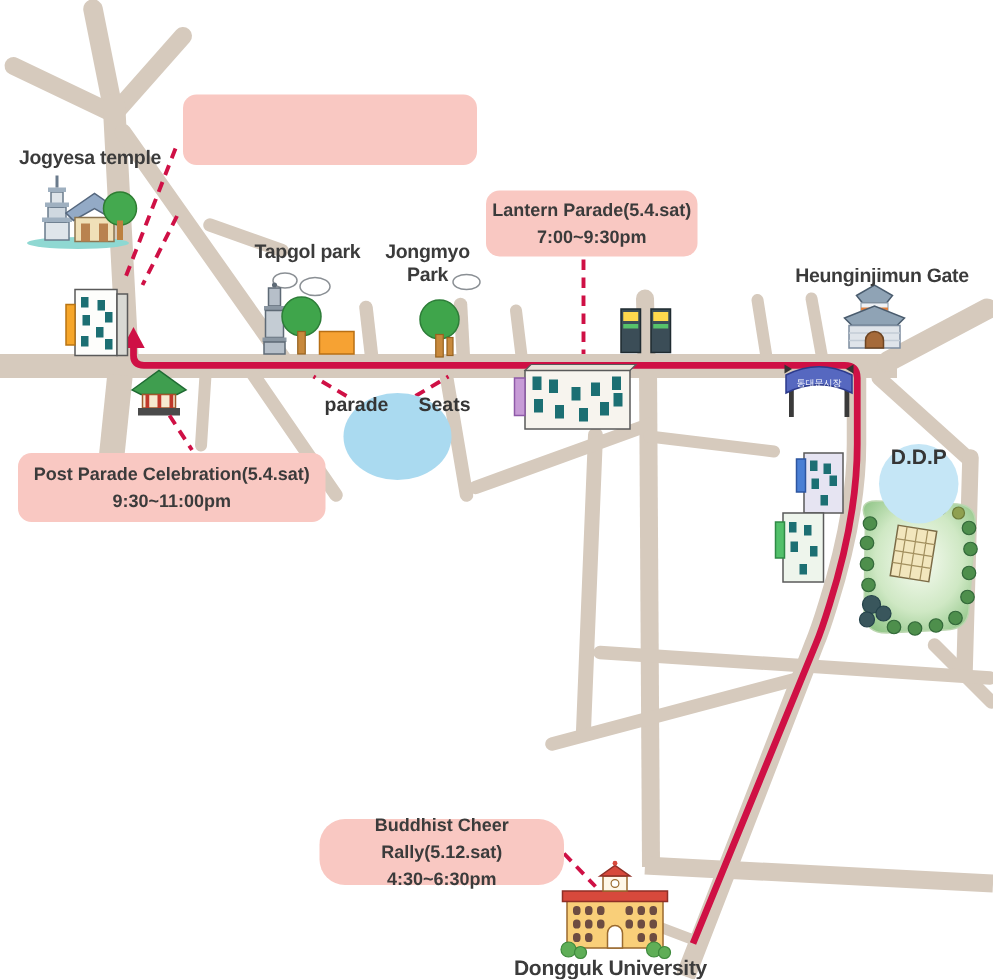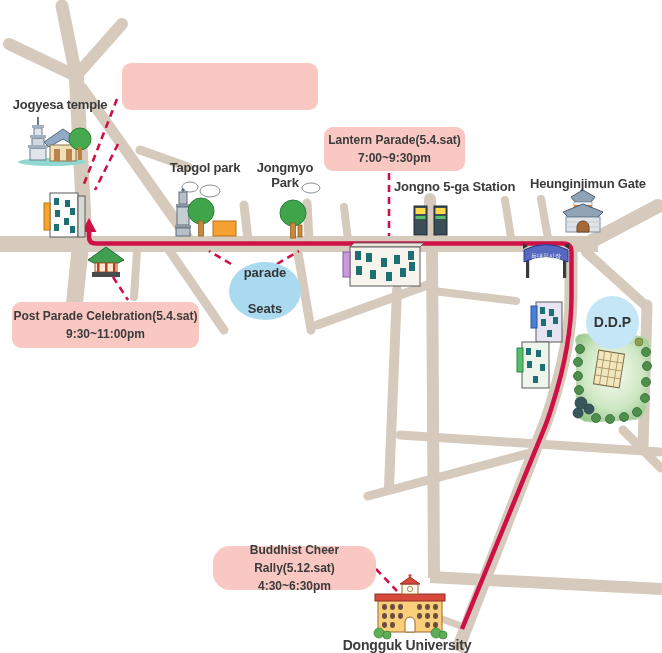--- a/index.html
+++ b/index.html
@@ -10,21 +10,21 @@
   #gfx{position:absolute;left:0;top:0;}
   .roads{stroke:var(--road,#d6cabd);fill:none;}
   .route{stroke:var(--route,#cf1045);fill:none;}
   .route-fill{fill:var(--route,#cf1045);}
   .dash{stroke:var(--route,#cf1045);stroke-width:2.6;fill:none;stroke-dasharray:7 5;}
   .label{position:absolute;font-size:13px;font-weight:700;letter-spacing:-.2px;
          color:var(--text,#3b3b3b);text-align:center;line-height:1.15;white-space:nowrap;}
   .callout{position:absolute;background:var(--callout_bg,#f9c8c2);border-radius:9px;
            display:flex;flex-direction:column;justify-content:center;text-align:center;
            font-size:12px;font-weight:700;line-height:1.5;color:var(--text,#3b3b3b);}
-  .badge{position:absolute;border-radius:50%;display:flex;flex-direction:column;
+  .badge{position:absolute;border-radius:50%;display:flex;flex-direction:row;
          justify-content:center;text-align:center;font-weight:700;line-height:1.2;
          color:#353535;gap:20px;}
   #seats-badge{left:229px;top:262px;width:72px;height:58px;background:var(--seats_bg,#aadaf0);font-size:13px;}
   #ddp-badge{left:586px;top:296px;width:53px;height:53px;background:var(--ddp_bg,#c5e6f6);font-size:14px;}
 </style>
 </head>
 <body>
 
 <div id="map">
 
@@ -288,39 +288,38 @@
     <line class="dash" x1="376" y1="569" x2="397" y2="591"></line>
   </g>
 </svg>
 
   <div class="label" style="left:4px;top:98px;width:112px;">Jogyesa temple</div>
   <div class="label" style="left:158px;top:161px;width:94px;">Tapgol park</div>
   <div class="label" style="left:254px;top:161px;width:62px;">
     <div>Jongmyo</div>
     <div>Park</div>
   </div>
-  <div class="label" style="left:394px;top:180px;width:118px;">Jongno 5-ga Station</div>
   <div class="label" style="left:528px;top:177px;width:120px;">Heunginjimun Gate</div>
   <div class="label" style="left:332px;top:637px;width:150px;font-size:14px;">Dongguk University</div>
 
   <div class="badge" id="seats-badge">
     <div>parade</div>
     <div>Seats</div>
   </div>
   <div class="badge" id="ddp-badge">
     <div>D.D.P</div>
   </div>
 
   <div class="callout" style="left:122px;top:63px;width:196px;height:47px;">
   </div>
   <div class="callout" style="left:324px;top:127px;width:141px;height:44px;">
     <div>Lantern Parade(5.4.sat)</div>
     <div>7:00~9:30pm</div>
   </div>
-  <div class="callout" style="left:12px;top:302px;width:187px;height:46px;">
+  <div class="callout" style="left:12px;top:302px;width:205px;height:46px;">
     <div>Post Parade Celebration(5.4.sat)</div>
     <div>9:30~11:00pm</div>
   </div>
   <div class="callout" style="left:213px;top:546px;width:163px;height:44px;border-radius:17px;">
     <div>Buddhist Cheer Rally(5.12.sat)</div>
     <div>4:30~6:30pm</div>
   </div>
 
 </div>
 

